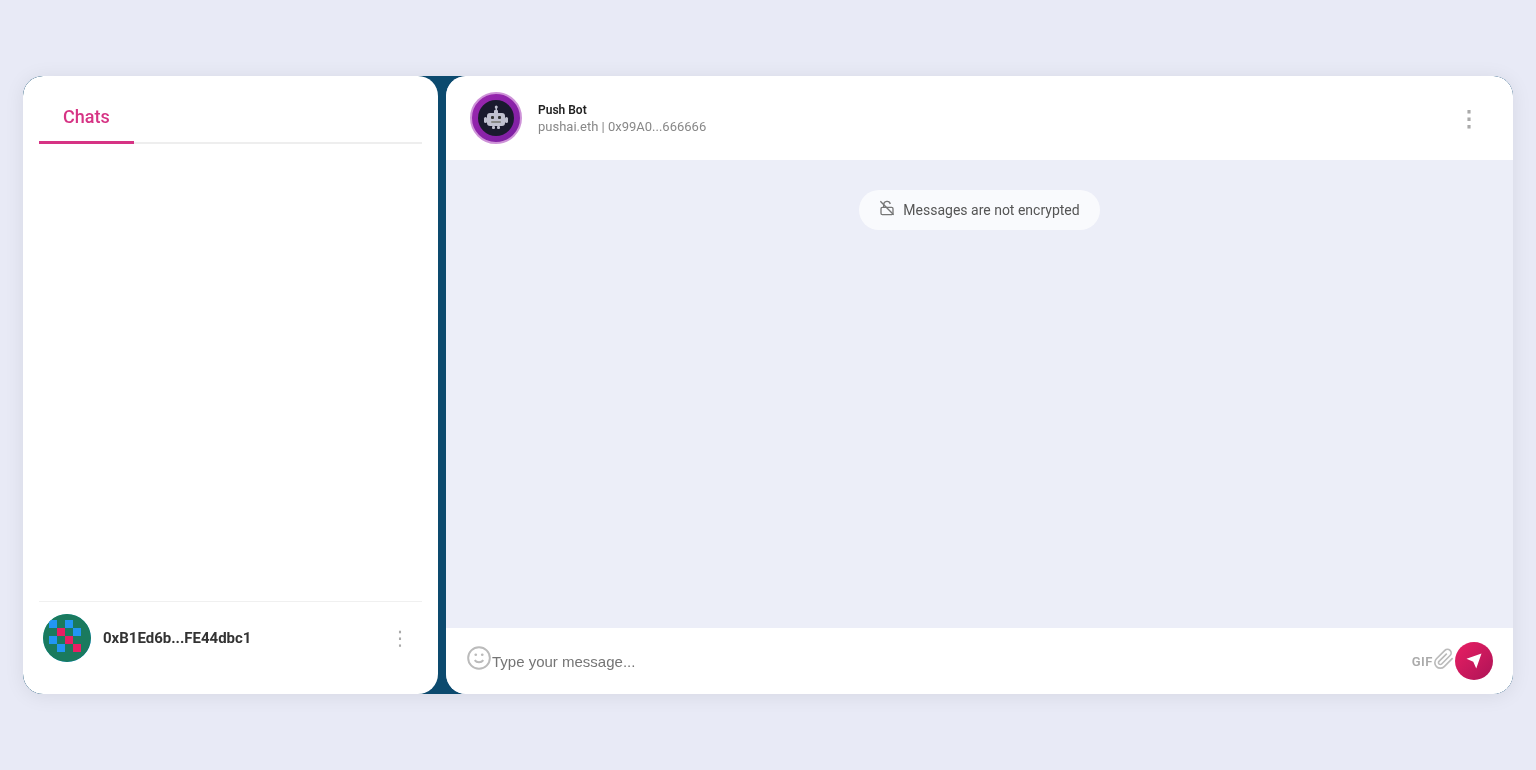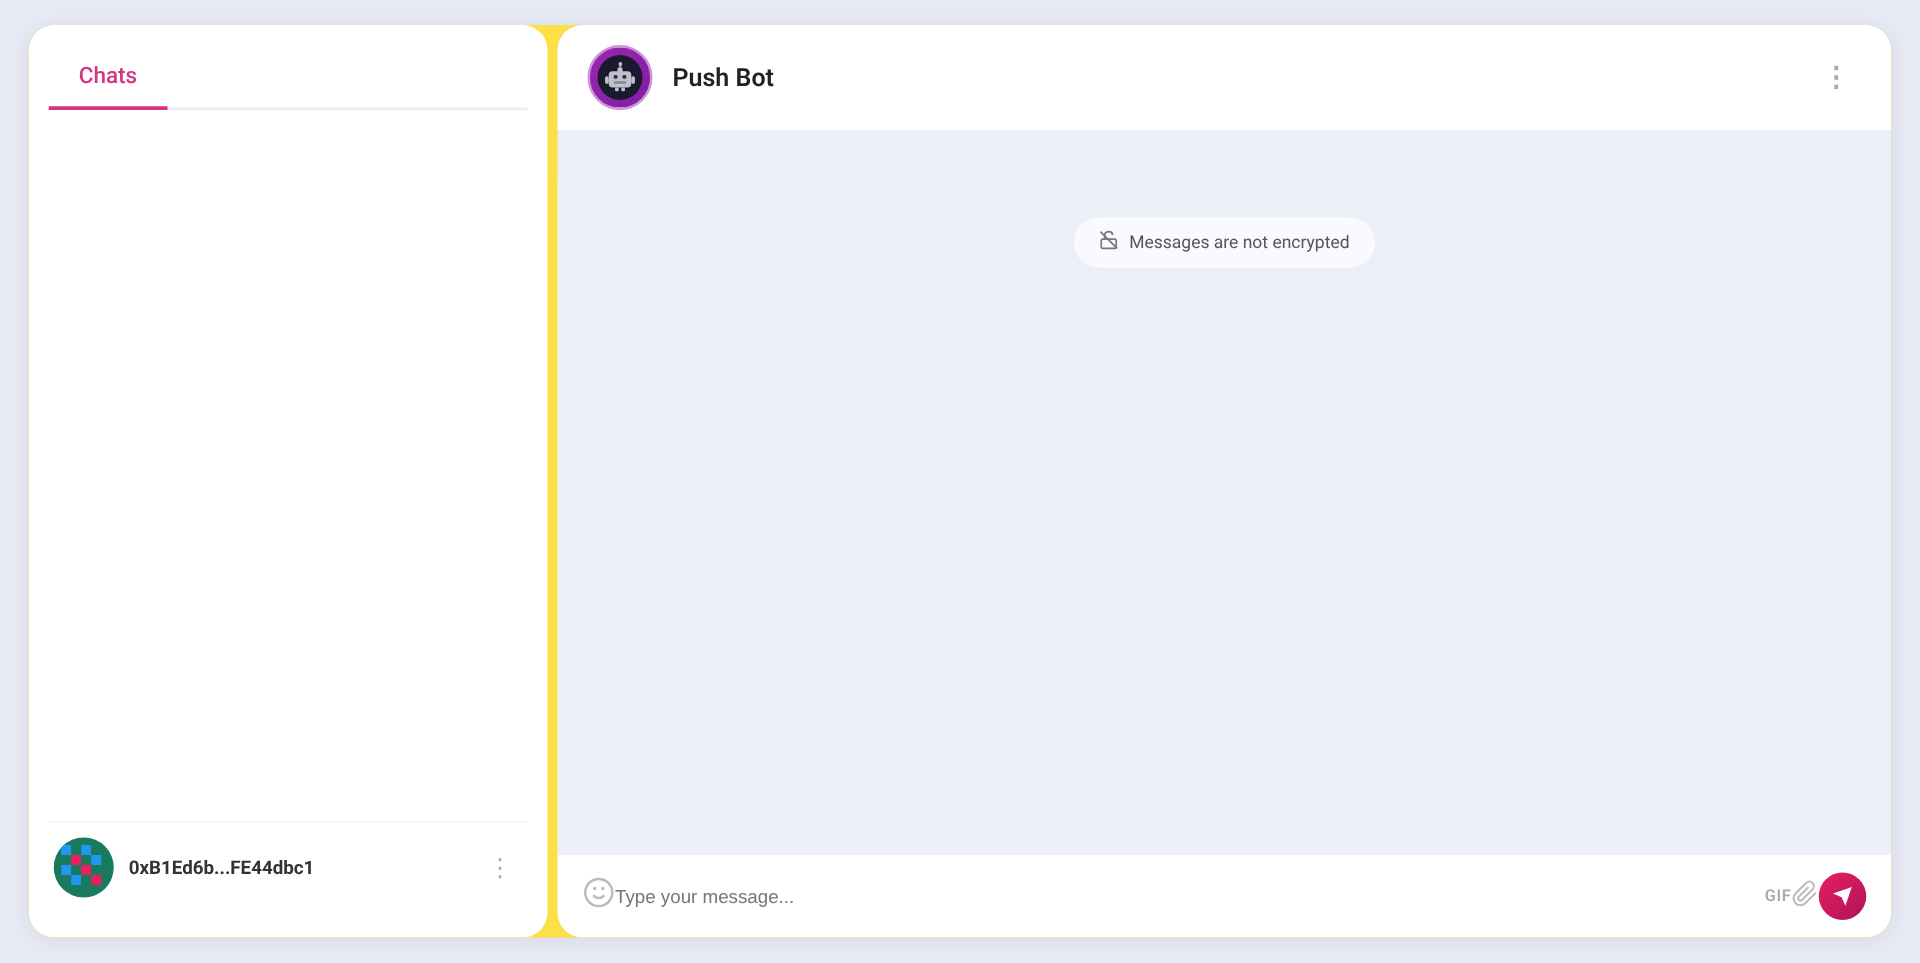--- a/index.html
+++ b/index.html
@@ -7,22 +7,22 @@
       background: #e8eaf6;
       font-family: -apple-system, BlinkMacSystemFont, 'Segoe UI', Roboto, sans-serif;
       width: 1536px;
       height: 770px;
       display: flex;
       align-items: center;
       justify-content: center;
     }
     .app-container {
       width: 1490px;
-      height: 730px;
-      background: #fde047;
+      height: 618px;
+      background: #0c4a6e;
       border-radius: 20px;
       display: flex;
       overflow: hidden;
       box-shadow: 0 2px 20px rgba(0,0,0,0.08);
     }
     
     .left-panel {
       width: 415px;
       background: #fff;
       border-radius: 20px;
@@ -164,21 +164,21 @@
       background: #1a1a2e;
       border-radius: 50%;
       display: flex;
       align-items: center;
       justify-content: center;
     }
     .chat-header-info {
       flex: 1;
     }
     .chat-header-name {
-      font-size: 20px;
+      font-size: 12px;
       font-weight: 600;
       color: #222;
     }
     .chat-header-sub {
       font-size: 13px;
       color: #888;
       margin-top: 2px;
     }
     .chat-header-menu {
       color: #aaa;
@@ -190,21 +190,20 @@
     }
     .chat-body {
       flex: 1;
       background: #eceef8;
       display: flex;
       flex-direction: column;
       align-items: center;
       justify-content: flex-start;
       padding: 30px 24px 16px;
       overflow-y: auto;
-      margin-top: 40px;
     }
     .encryption-notice {
       display: flex;
       align-items: center;
       gap: 8px;
       background: rgba(255,255,255,0.7);
       border-radius: 20px;
       padding: 10px 20px;
       font-size: 14px;
       color: #555;
@@ -320,20 +319,21 @@
             <circle cx="14.25" cy="3" r="1.5" fill="#c0c0d0"></circle>
             <rect x="2" y="13" width="3" height="6" rx="1.5" fill="#c0c0d0"></rect>
             <rect x="23" y="13" width="3" height="6" rx="1.5" fill="#c0c0d0"></rect>
             <rect x="10" y="22" width="3" height="3" rx="1" fill="#c0c0d0"></rect>
             <rect x="15" y="22" width="3" height="3" rx="1" fill="#c0c0d0"></rect>
           </svg>
         </div>
       </div>
       <div class="chat-header-info">
         <div class="chat-header-name">Push Bot</div>
+        <div class="chat-header-sub">pushai.eth | 0x99A0...666666</div>
       </div>
       <span class="chat-header-menu">⋮</span>
     </div>
 
     <div class="chat-body">
       <div class="encryption-notice">
         <span class="lock-icon">
           <svg width="16" height="16" viewBox="0 0 24 24" fill="none" stroke="#777" stroke-width="2">
             <rect x="3" y="11" width="18" height="11" rx="2"></rect>
             <path d="M7 11V7a5 5 0 0 1 9.9-1"></path>

